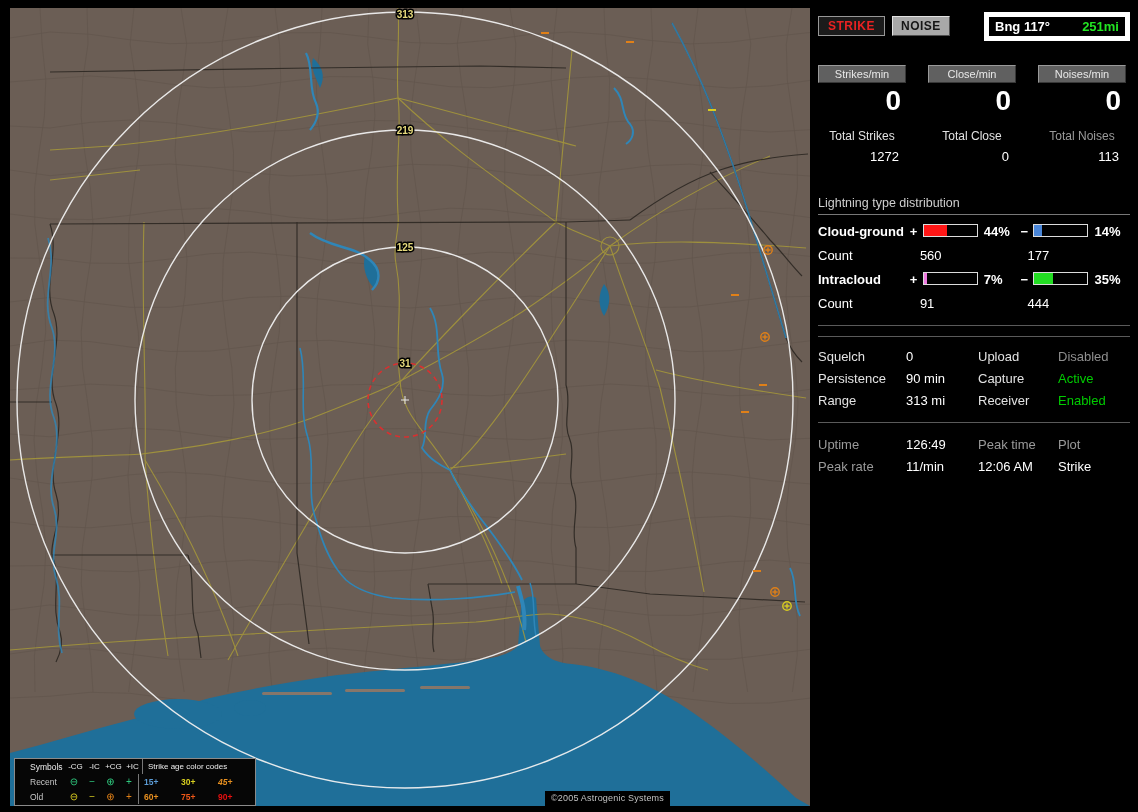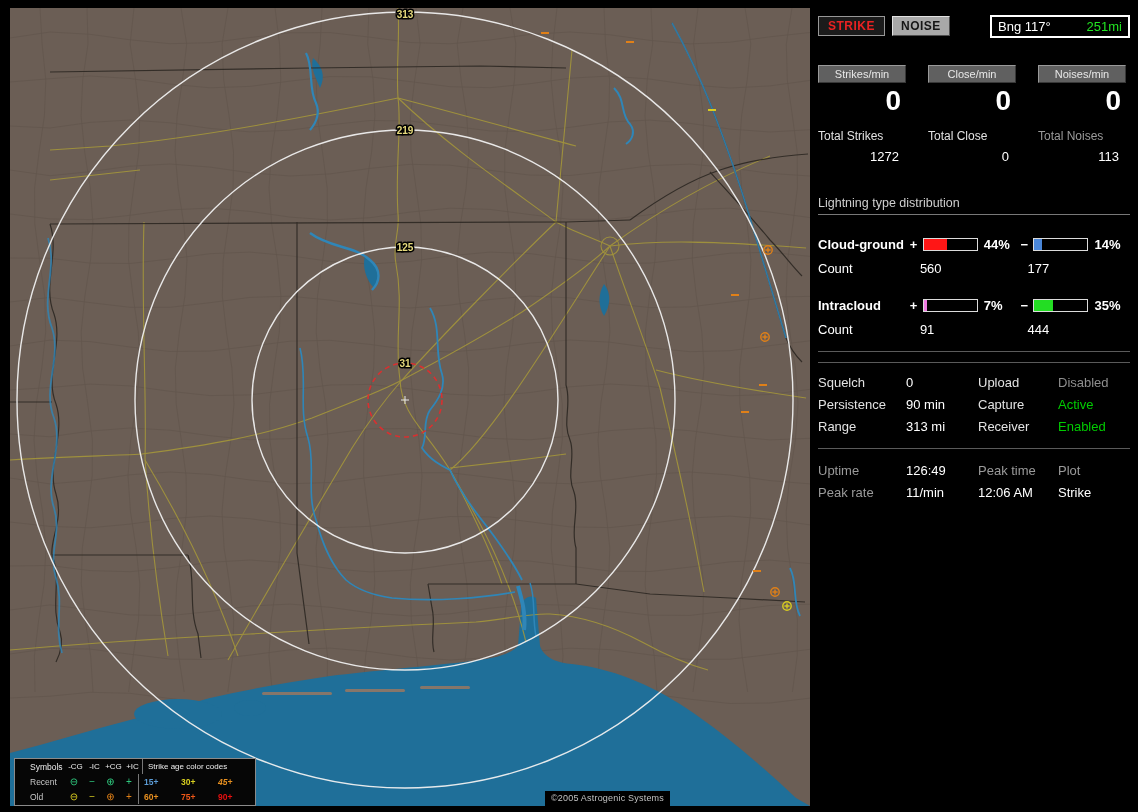--- a/index.html
+++ b/index.html
@@ -20,31 +20,31 @@
   .lg-age{width:37px;font-weight:bold;}
   .lg-age-title{font-size:8px;}
   
   #sidebar{position:absolute;left:818px;top:8px;width:312px;color:#fff;font-size:13px;}
   .hdr-row{display:flex;align-items:center;margin-top:7px;height:22px;}
   .strike-btn{background:#1b1b1b;border:1px solid #979797;color:#e82222;font-weight:bold;
     font-size:12px;padding:2px 9px;letter-spacing:.5px;cursor:pointer;}
   .noise-btn{background:#a8a8a8;border:1px solid;border-color:#e2e2e2 #4e4e4e #4e4e4e #e2e2e2;
     color:#161616;font-weight:bold;font-size:12px;padding:2px 8px;margin-left:7px;letter-spacing:.5px;cursor:pointer;}
   .bng-box{margin-left:auto;display:flex;justify-content:space-between;align-items:center;
-    width:124px;border:2px solid #ffffff;background:#000;padding:2px 6px;font-weight:normal;font-size:13px;}
+    width:124px;border:5px solid #ffffff;background:#000;padding:2px 6px;font-weight:bold;font-size:13px;}
   .bng-rng{color:#22e422;}
   .counters{display:grid;grid-template-columns:repeat(3,88px);column-gap:22px;margin-top:28px;}
   .counter-btn{background:#606060;border:1px solid;border-color:#9a9a9a #383838 #383838 #9a9a9a;
     color:#e8e8e8;font-size:11px;text-align:center;padding:2px 0;cursor:default;}
   .big-zero{font-size:28px;font-weight:bold;text-align:right;padding-right:5px;margin-top:3px;line-height:1.1;color:#fff;}
-  .total-label{font-size:12px;margin-top:12px;color:#e2e2e2;}
+  .total-label{font-size:12px;text-align:center;margin-top:12px;color:#e2e2e2;}
   .total-label.dim{color:#9b9b9b;}
   .total-value{font-size:13px;text-align:right;padding-right:7px;margin-top:6px;color:#fff;}
   .dist-title{color:#cfcfcf;font-size:12.5px;margin-top:32px;padding-bottom:4px;border-bottom:1px solid #787878;}
-  .dist-row{display:flex;align-items:center;margin-top:22px;}
+  .dist-row{display:flex;align-items:flex-start;margin-top:9px;}
   .dist-label{width:92px;font-weight:bold;}
   .dist-sign{width:10px;text-align:center;font-weight:bold;}
   .gauge{width:54px;height:11px;border:1px solid #dcdcdc;background:#000;margin:0 4px;position:relative;}
   .gauge-fill{position:absolute;left:0;top:0;bottom:0;}
   .dist-pct{width:36px;font-weight:bold;padding-left:2px;}
   .count-row{display:flex;margin-top:9px;}
   .count-label{width:102px;}
   .count-a,.count-b{width:108px;padding-left:5px;}
   .hrule{border:0;border-top:1px solid #5a5a5a;margin:14px 0 0;}
   .clock{font-size:15px;font-weight:bold;margin-top:10px;letter-spacing:.3px;}

